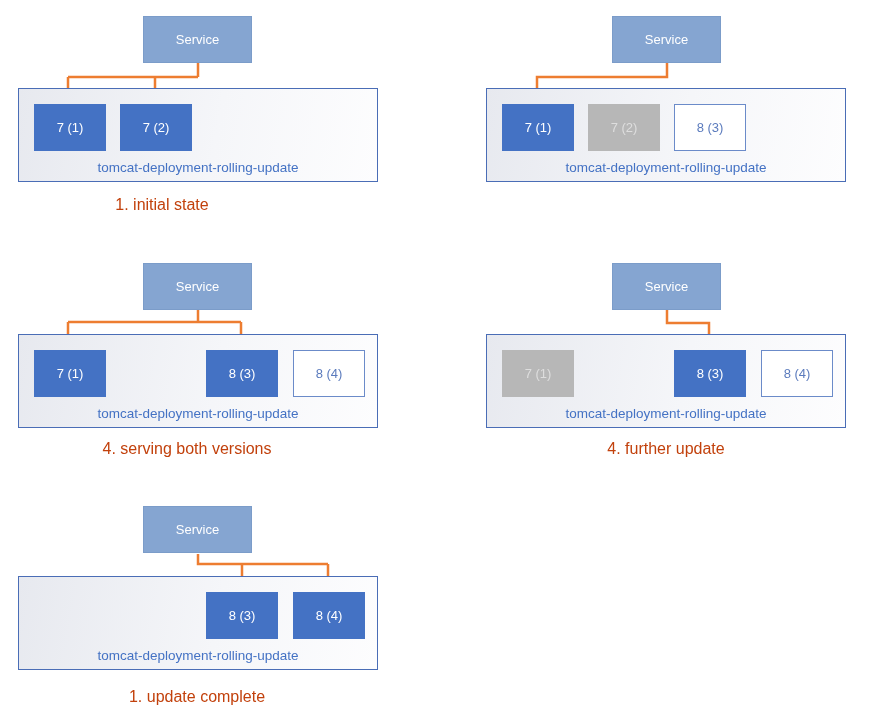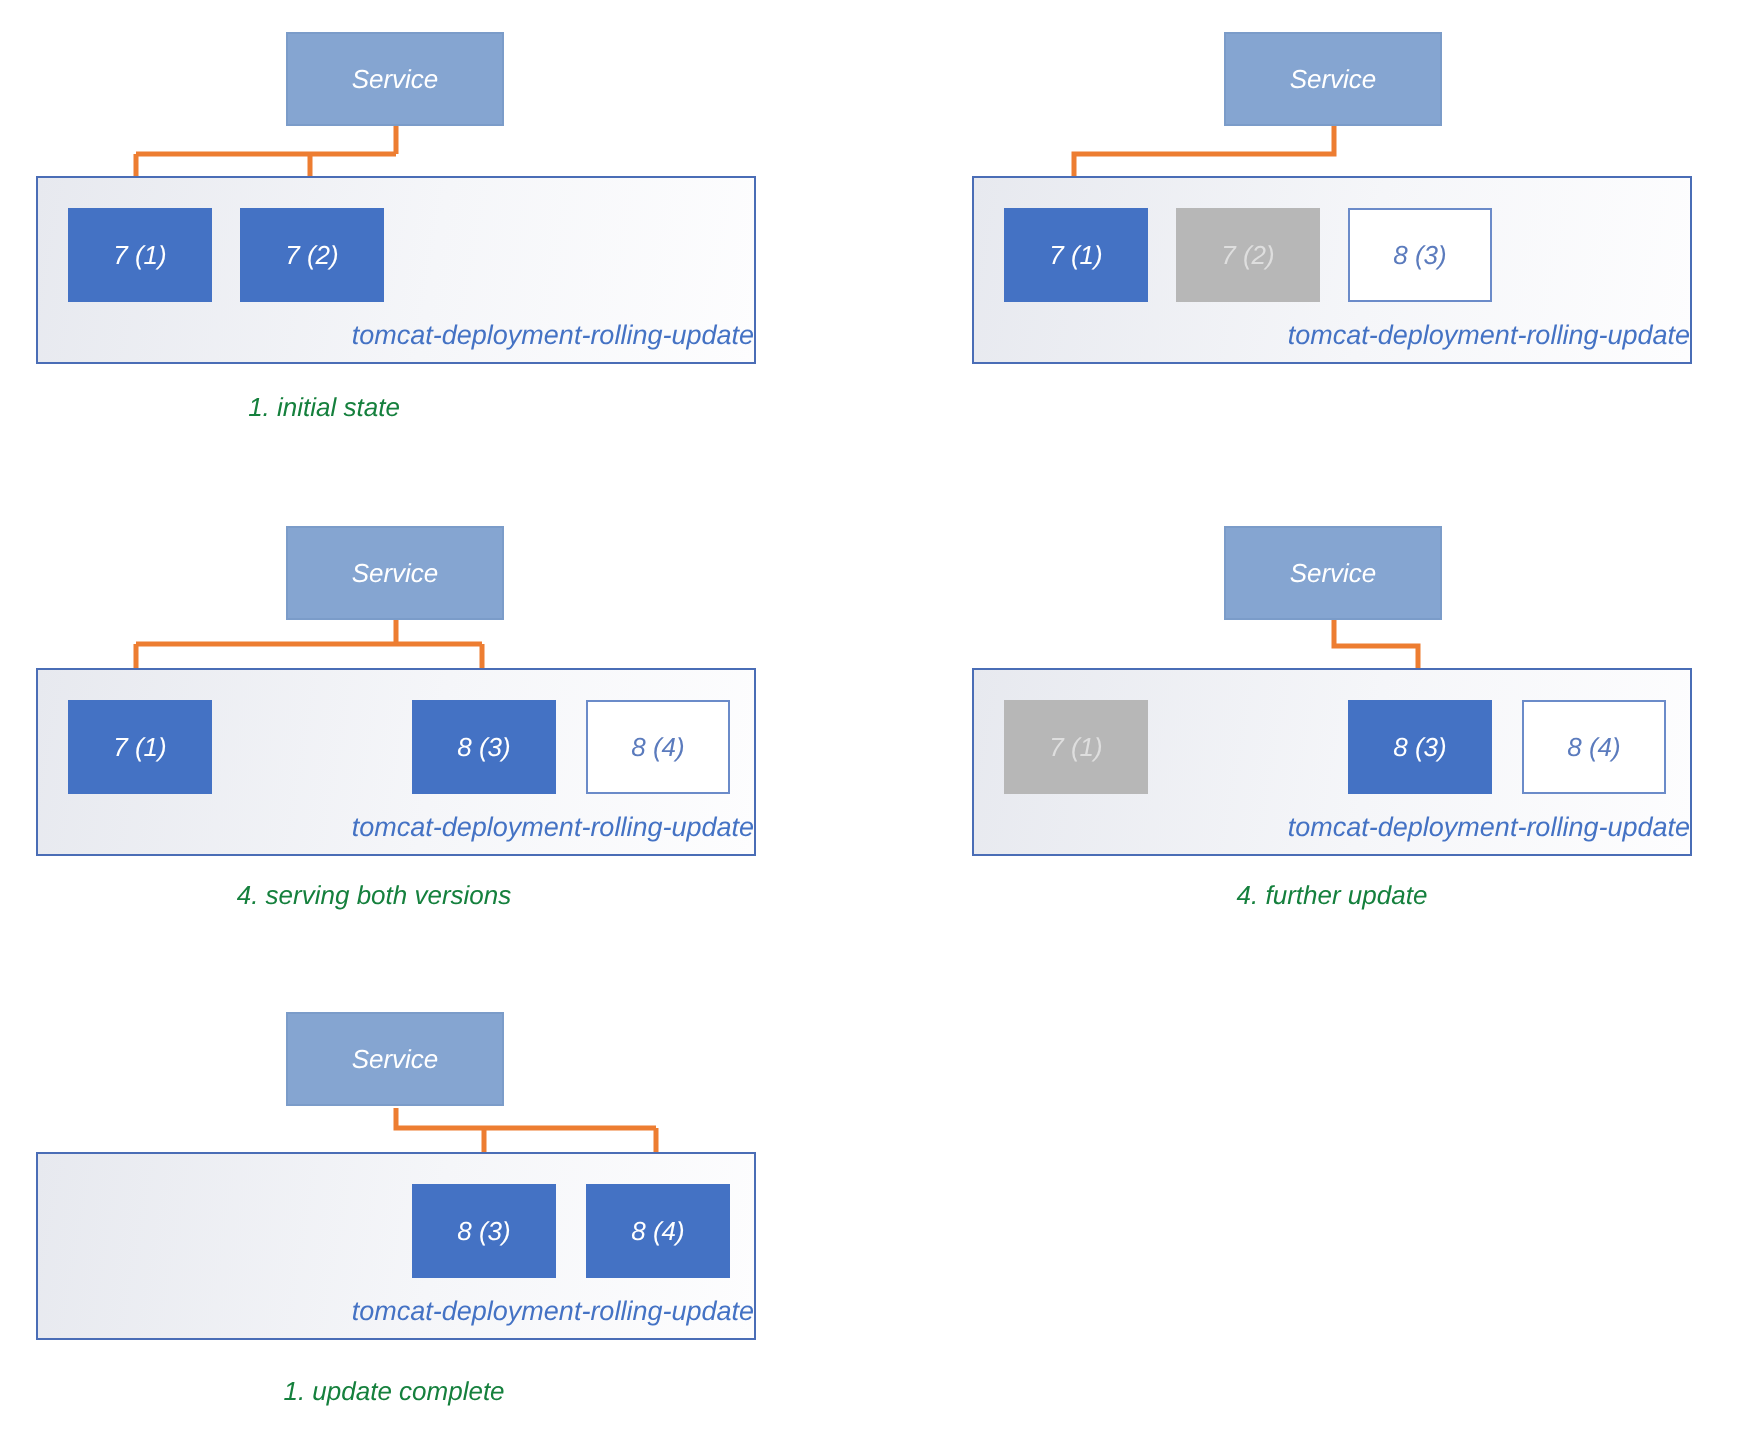--- a/index.html
+++ b/index.html
@@ -1,20 +1,20 @@
 <!DOCTYPE html>
 <html><head>
 <meta charset="utf-8">
 <style>
   html,body{margin:0;padding:0;background:#ffffff;}
   #canvas{
     position:relative;width:870px;height:718px;background:#ffffff;overflow:hidden;
     font-family:"Liberation Sans", sans-serif;
   }
-  .panel{position:absolute;width:435px;height:240px;font-style:italic;}
+  .panel{position:absolute;width:435px;height:240px;}
   #p1{left:0;top:0}
   #p2{left:435px;top:0}
   #p3{left:0;top:240px}
   #p4{left:435px;top:240px}
   #p5{left:0;top:478px}
 
   .service{
     position:absolute;width:109px;height:47px;
     background:#85a5d1;border:1px solid #7b9cc9;box-sizing:border-box;
     color:#ffffff;font-size:13px;
@@ -43,26 +43,26 @@
   }
   .pod.active{background:#4472c4;color:#ffffff;}
   .pod.stopped{background:#b7b7b7;color:#dedede;}
   .pod.new{background:#ffffff;border:1px solid #6b8bc9;color:#5b7bbd;}
   .slot-a{left:15px}
   .slot-b{left:101px}
   .slot-c{left:187px}
   .slot-d{left:274px}
 
   .dep-label{
-    position:absolute;left:0;right:0;bottom:6px;text-align:right;
+    position:absolute;left:0;right:0;bottom:6px;text-align:center;
     color:#4472c4;font-size:13.5px;white-space:nowrap;
   }
   .caption{
     position:absolute;transform:translateX(-50%);
-    color:#15803d;font-size:13px;white-space:nowrap;
+    color:#c2410c;font-size:16px;white-space:nowrap;
   }
   #p1 .caption{left:162px;top:196px}
   #p2 .caption{left:202px;top:196px}
   #p3 .caption{left:187px;top:200px}
   #p4 .caption{left:231px;top:200px}
   #p5 .caption{left:197px;top:210px}
 
   .arrows{position:absolute;left:0;top:0;pointer-events:none;}
   .arrows path{stroke:#ed7d31;stroke-width:2.5;fill:none;}
   .arrows polygon{fill:#ed7d31;}

